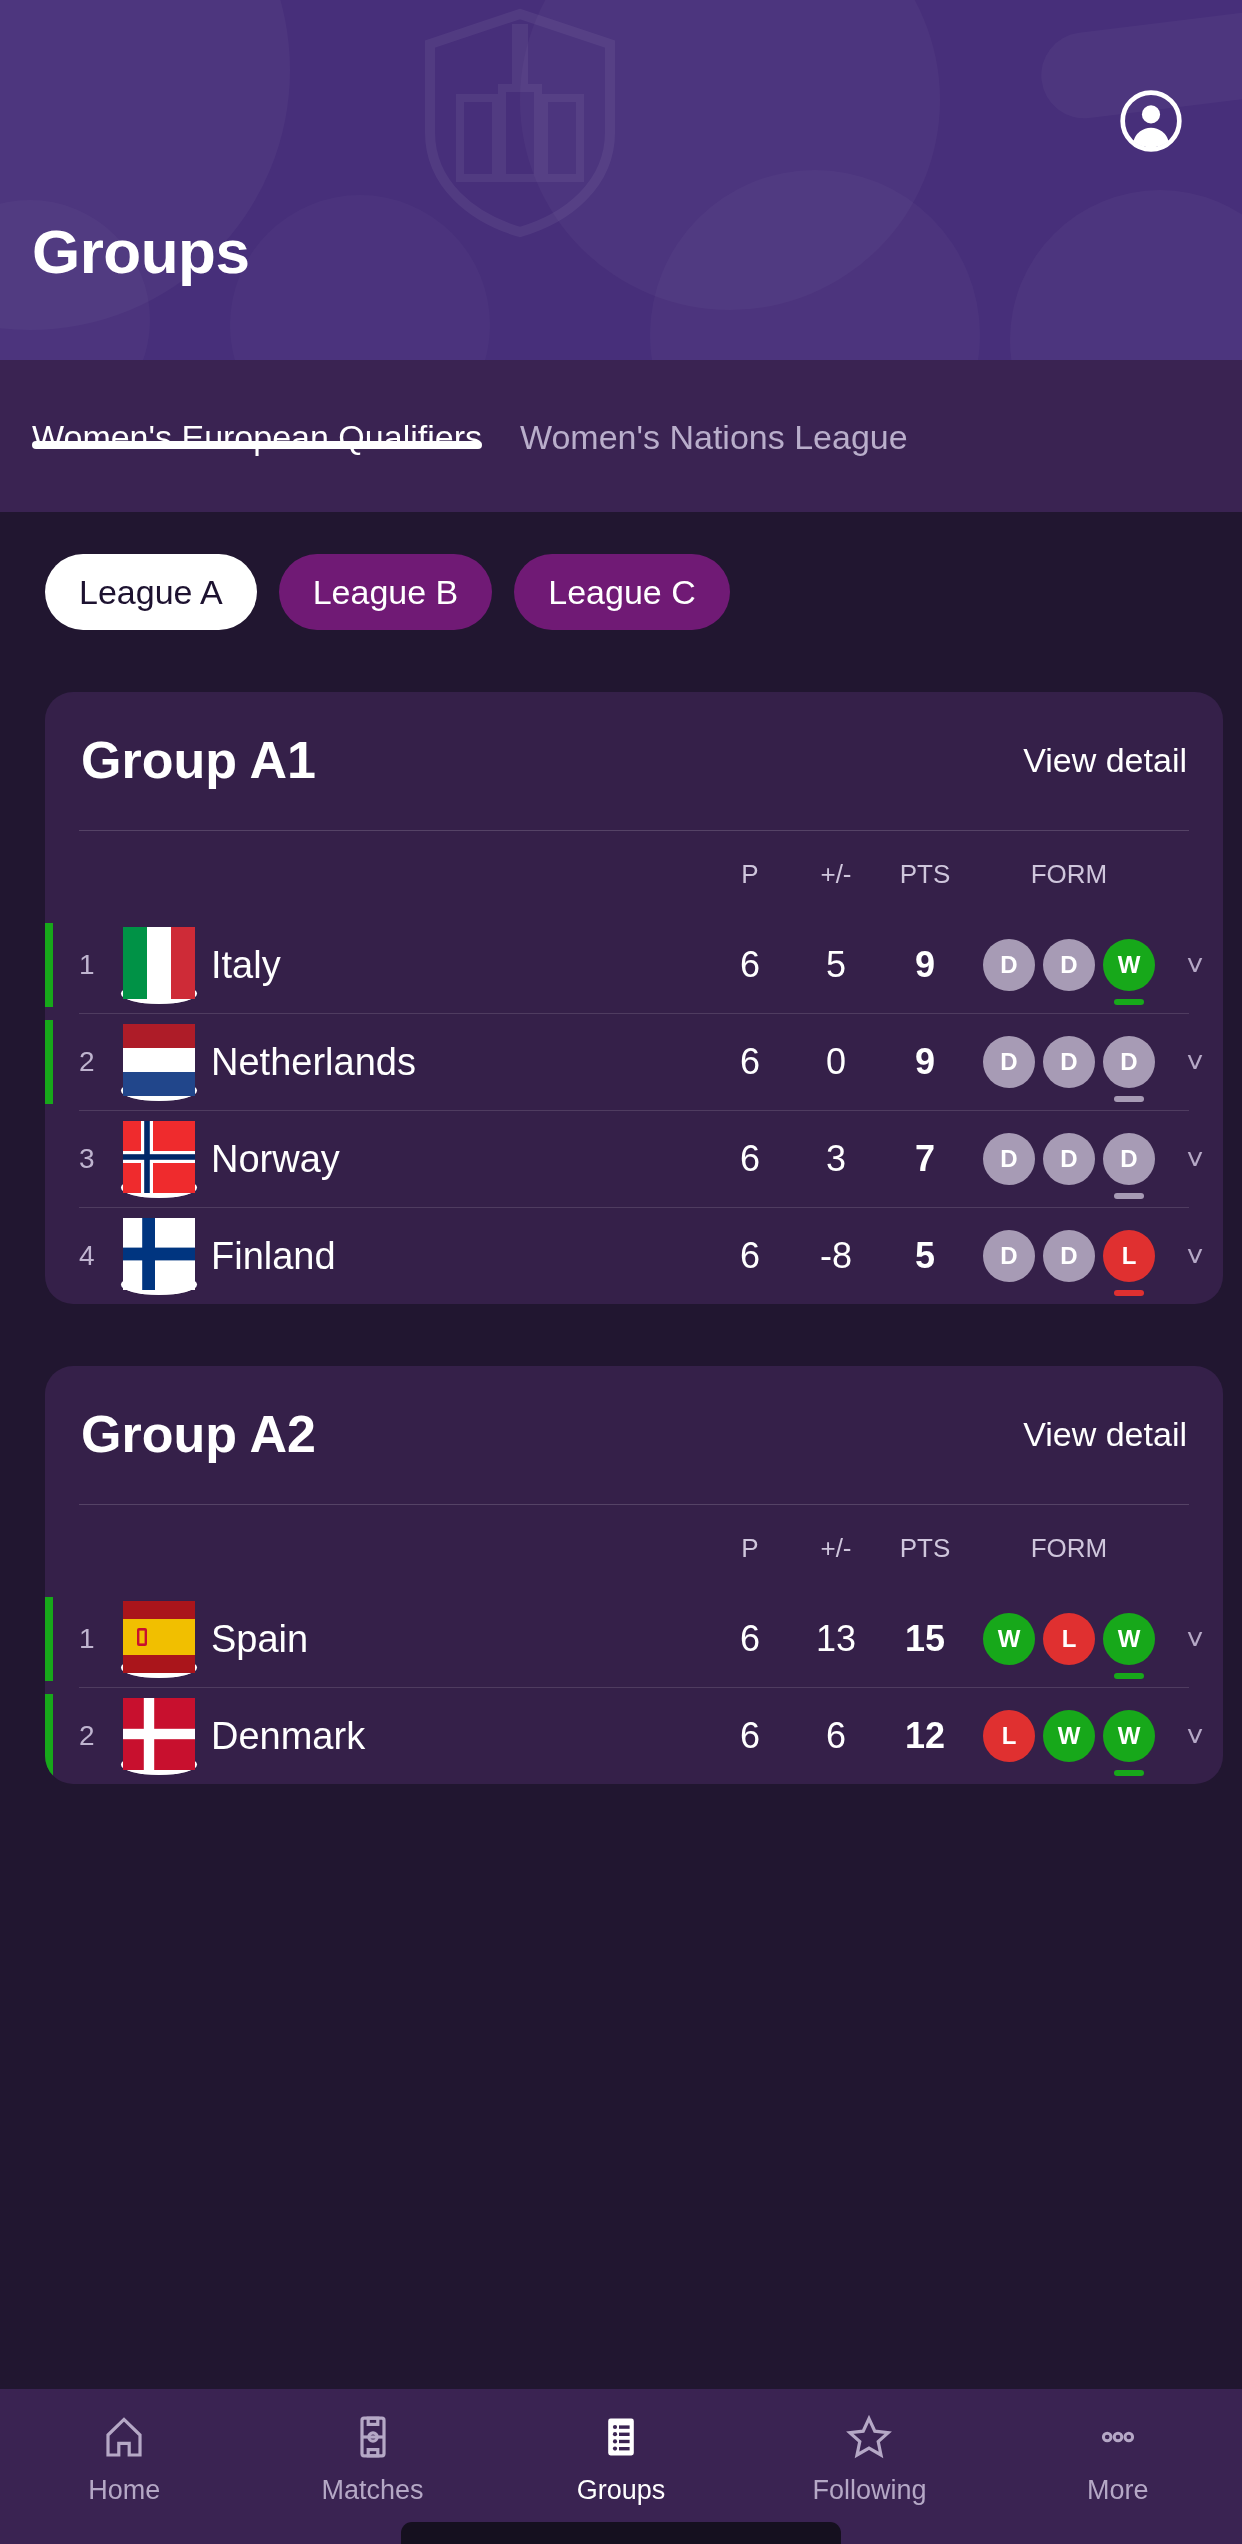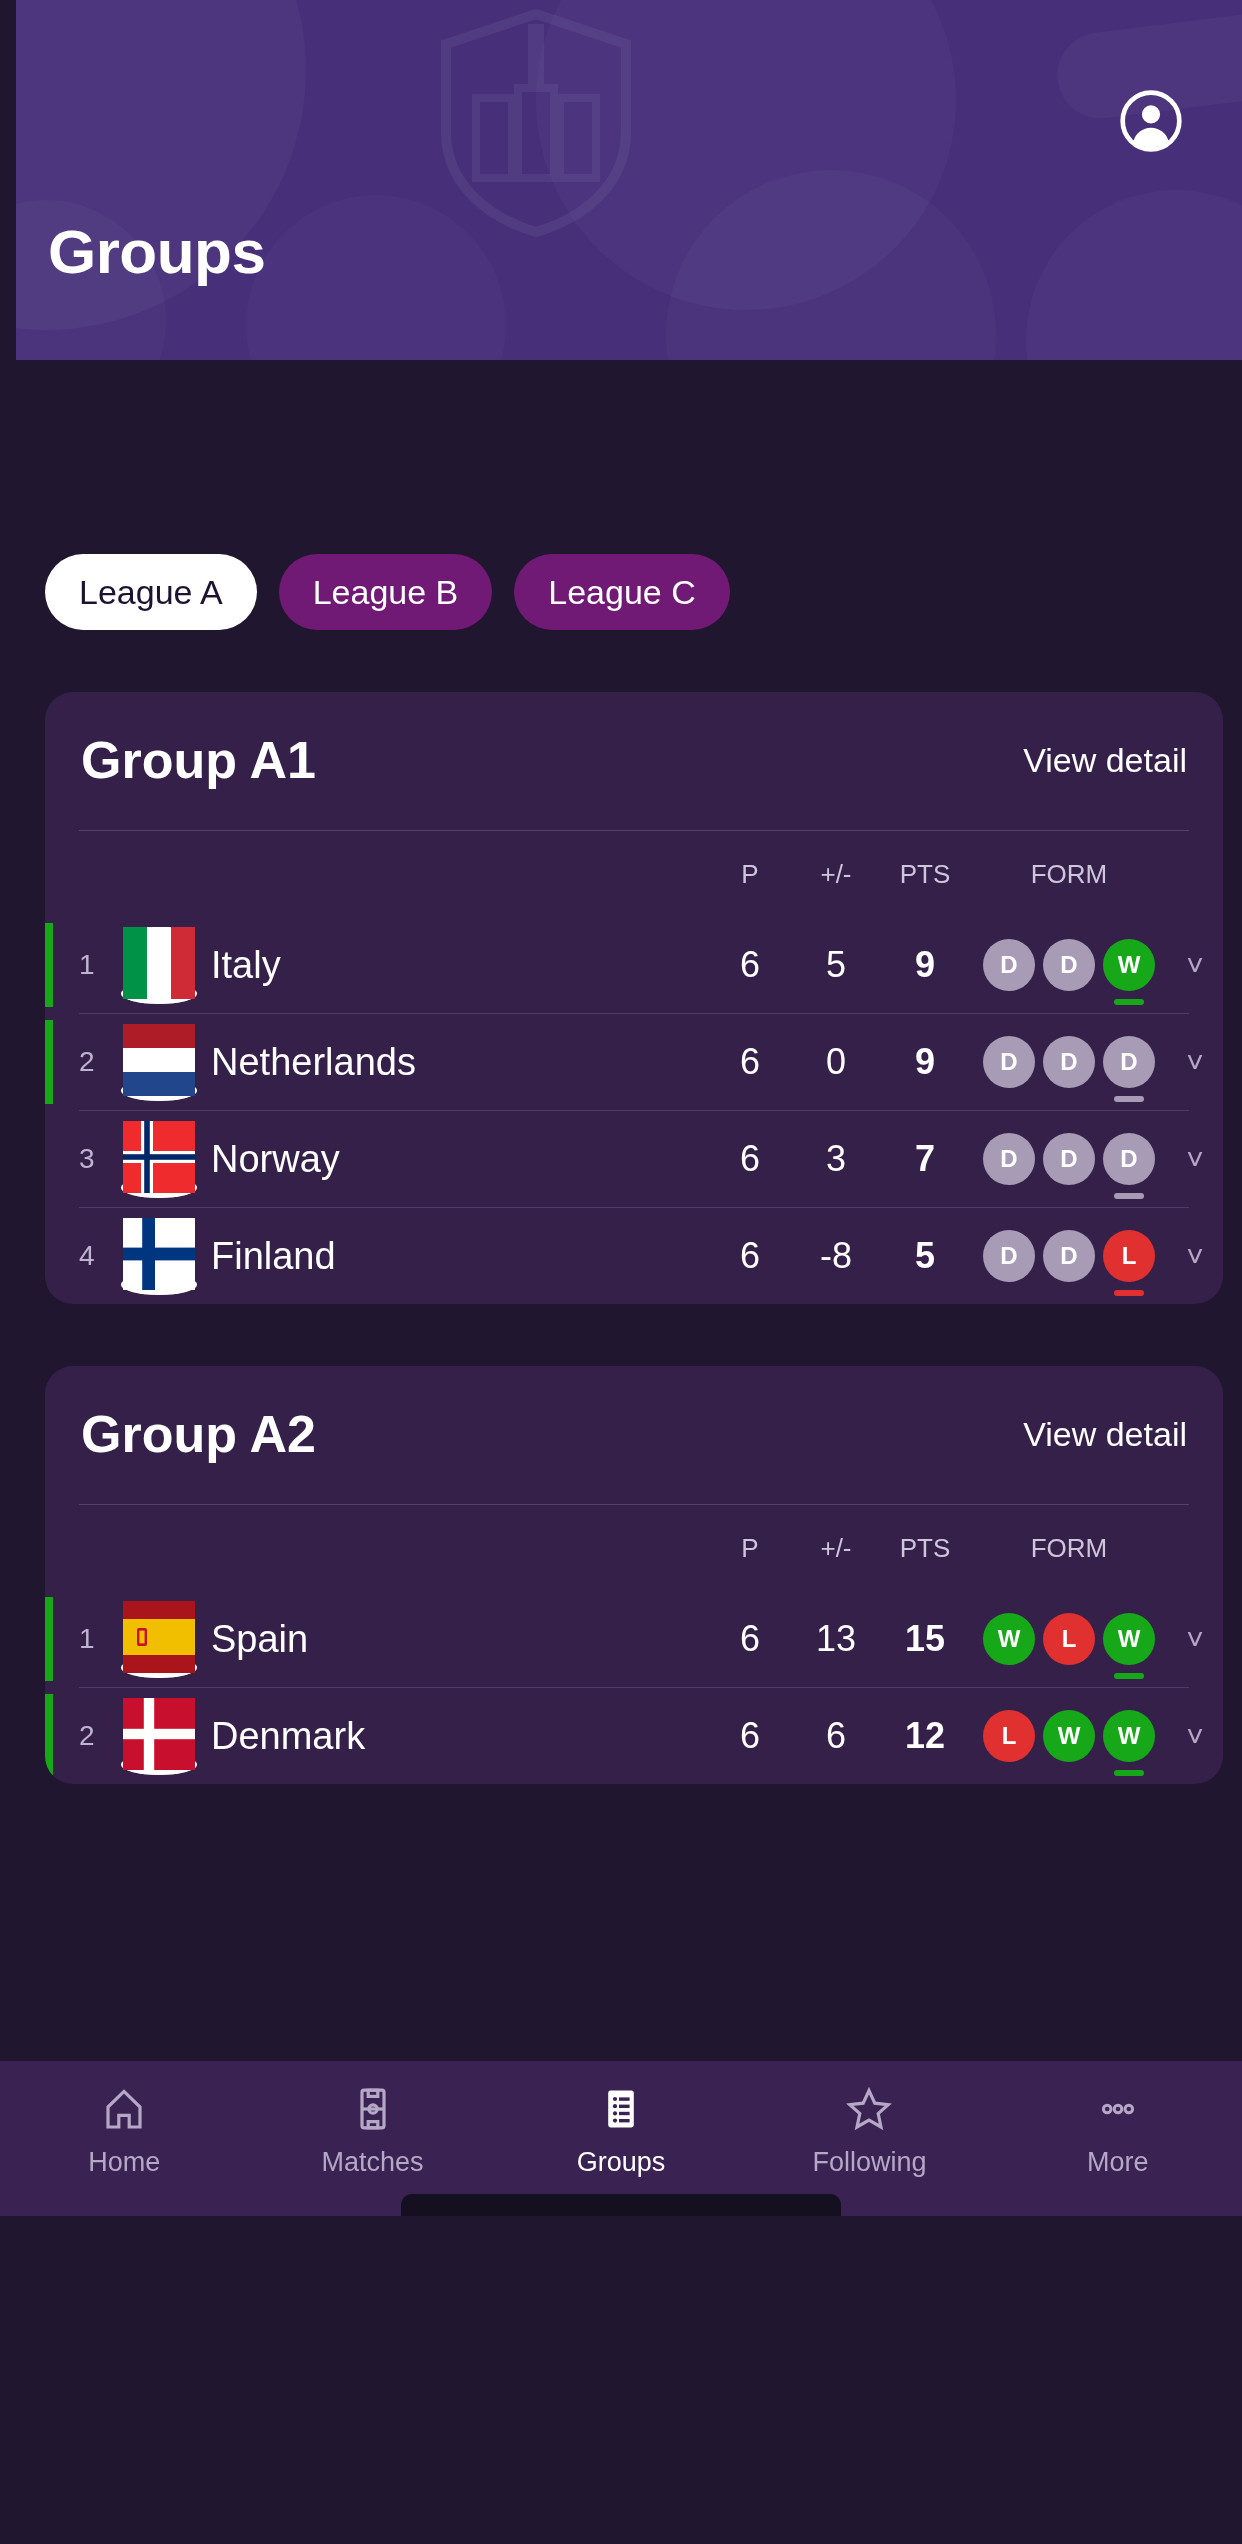--- a/index.html
+++ b/index.html
@@ -2,21 +2,21 @@
 <html><head>
 <meta charset="utf-8">
 <style>
   * { margin:0; padding:0; box-sizing:border-box; }
   html, body {
     width:1242px; height:2544px;
     background:#211630;
     font-family:"Liberation Sans", sans-serif;
     overflow:hidden;
   }
-  #app { position:relative; width:1242px; height:2216px; background:#211630;padding-left:16px; }
+  #app { position:relative; width:1242px; height:2544px; background:#211630; }
 
   
   .header {
     position:relative; height:360px; width:100%;
     background:#472f7a; overflow:hidden;
   }
   .hdr-bg { position:absolute; inset:0; overflow:hidden; }
   .blob { position:absolute; border-radius:50%; background:rgba(255,255,255,0.035); }
   .b1 { width:520px; height:520px; left:-230px; top:-190px; }
   .b2 { width:420px; height:420px; left:520px; top:-110px;
@@ -197,20 +197,30 @@
       </svg>
     </div>
     <svg class="profile-icon" viewBox="0 0 24 24">
       <circle cx="12" cy="12" r="10.3" fill="none" stroke="#ffffff" stroke-width="1.7"></circle>
       <circle cx="12" cy="9.6" r="3.3" fill="#ffffff"></circle>
       <path d="M5.6 19.4a6.6 6.6 0 0 1 12.8 0 10.2 10.2 0 0 1-12.8 0Z" fill="#ffffff"></path>
     </svg>
     <div class="page-title">Groups</div>
   </div>
 
+  <div class="tabbar">
+    <div class="tabs">
+      <div class="tab active">
+        <span class="tab-label">Women's European Qualifiers</span>
+      </div>
+      <div class="tab inactive">
+        <span class="tab-label">Women's Nations League</span>
+      </div>
+    </div>
+  </div>
 
   <div class="scroll-clip">
   <div style="position:absolute; left:13px; top:512px; width:1242px;">
 
     <div class="chips">
       <div class="chip sel">
         <span>League A</span>
       </div>
       <div class="chip unsel">
         <span>League B</span>

